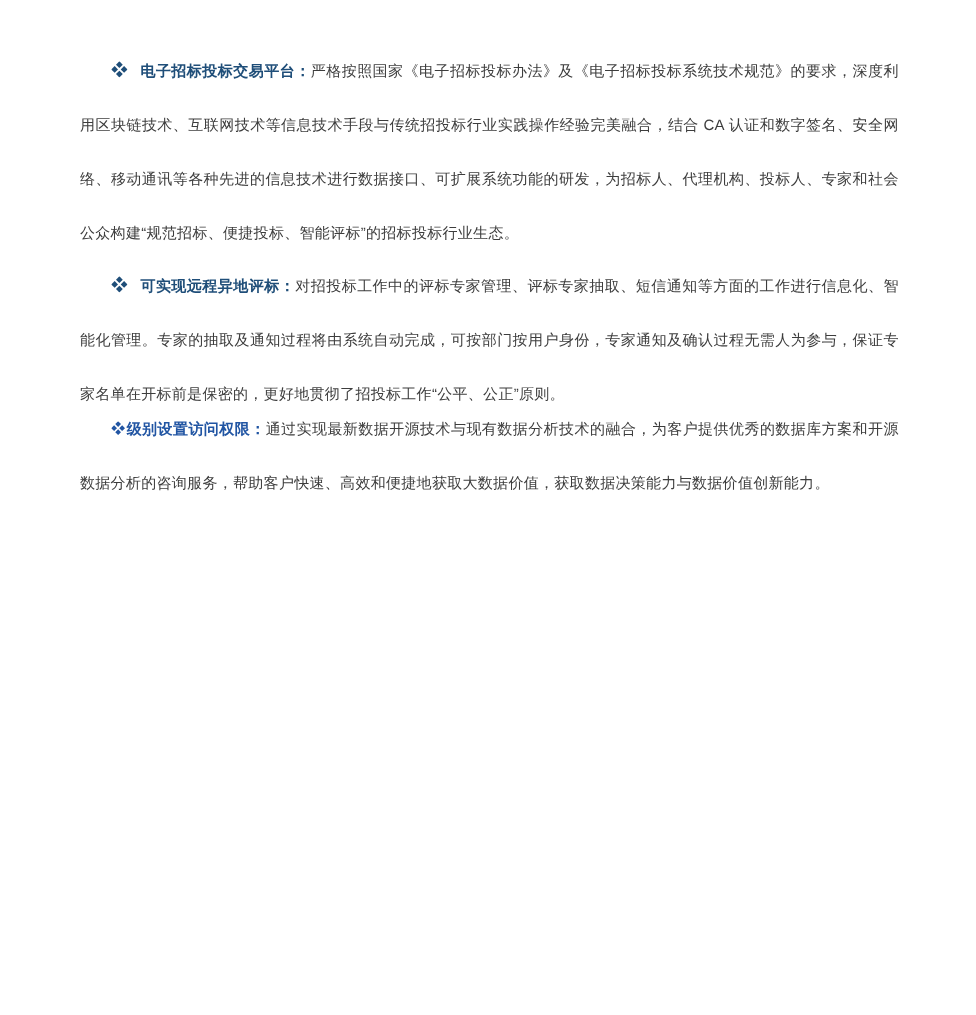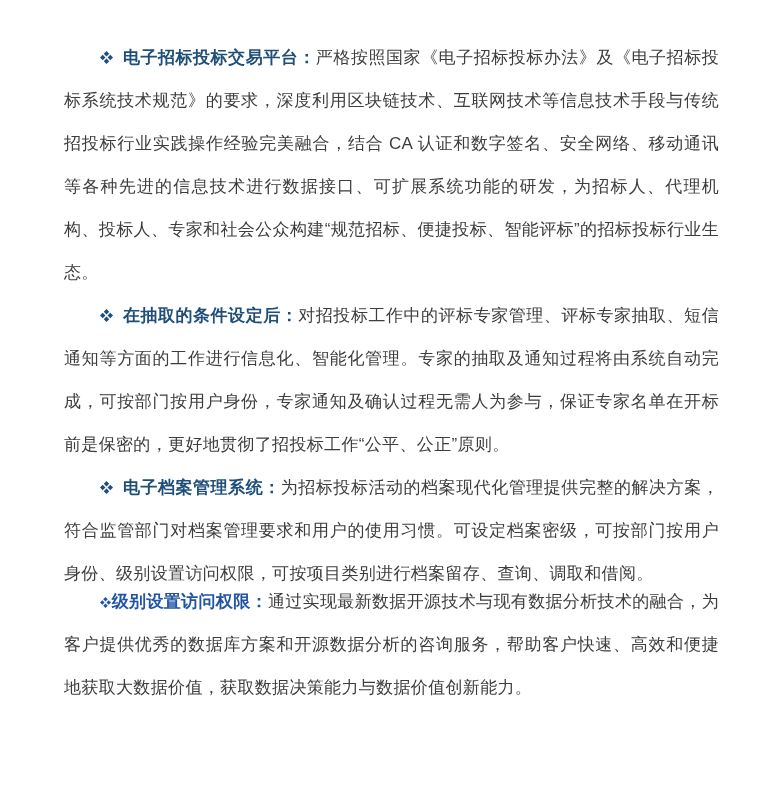--- a/index.html
+++ b/index.html
@@ -9,21 +9,21 @@
   }
   .page {
     position: relative;
     width: 781px;
     height: 812px;
     background: var(--page-bg, #ffffff);
     overflow: hidden;
     box-sizing: border-box;
     padding: 36px 62px 0 64px;
     font-family: "Liberation Sans", "DejaVu Sans", sans-serif;
-    font-size: 17px;
+    font-size: 12px;
     line-height: 43px;
     color: var(--body-color, #3d3d3d);
   }
   p.para {
     margin: 0;
     text-align: justify;
     text-indent: 2.1em;
     letter-spacing: 0.02em;
   }
   p.para.compact {
@@ -76,32 +76,24 @@
           <path d="M5 7 L10 12 L5 17 L0 12 Z"></path>
         </svg></span><span class="heading">电子招标投标交易平台</span><span class="separator">：</span><span class="body-text">严格按照国家《电子招标投标办法》及《电子招标投标系统技术规范》的要求，深度利用区块链技术、互联网技术等信息技术手段与传统招投标行业实践操作经验完美融合，结合 CA 认证和数字签名、安全网络、移动通讯等各种先进的信息技术进行数据接口、可扩展系统功能的研发，为招标人、代理机构、投标人、专家和社会公众构建“规范招标、便捷投标、智能评标”的招标投标行业生态。</span>
   </p>
 
   <p class="para">
     <span class="bullet-icon"><svg viewBox="0 0 24 24" xmlns="http://www.w3.org/2000/svg">
           <path d="M12 0 L17 5 L12 10 L7 5 Z"></path>
           <path d="M19 7 L24 12 L19 17 L14 12 Z"></path>
           <path d="M12 14 L17 19 L12 24 L7 19 Z"></path>
           <path d="M5 7 L10 12 L5 17 L0 12 Z"></path>
-        </svg></span><span class="heading">在抽取的条件设定后</span><span class="separator">：</span><span class="body-text">对招投标工作中的评标专家管理、评标专家抽取、短信通知等方面的工作进行信息化、智能化管理。专家的抽取及通知过程将由系统自动完成，可按部门按用户身份，专家通知及确认过程无需人为参与，保证专家名单在开标前是保密的，更好地贯彻了招投标工作“公平、公正”原则。</span>
+        </svg></span><span class="heading">可实现远程异地评标</span><span class="separator">：</span><span class="body-text">对招投标工作中的评标专家管理、评标专家抽取、短信通知等方面的工作进行信息化、智能化管理。专家的抽取及通知过程将由系统自动完成，可按部门按用户身份，专家通知及确认过程无需人为参与，保证专家名单在开标前是保密的，更好地贯彻了招投标工作“公平、公正”原则。</span>
   </p>
 
 
-  <p class="para">
-    <span class="bullet-icon"><svg viewBox="0 0 24 24" xmlns="http://www.w3.org/2000/svg">
-          <path d="M12 0 L17 5 L12 10 L7 5 Z"></path>
-          <path d="M19 7 L24 12 L19 17 L14 12 Z"></path>
-          <path d="M12 14 L17 19 L12 24 L7 19 Z"></path>
-          <path d="M5 7 L10 12 L5 17 L0 12 Z"></path>
-        </svg></span><span class="heading">电子档案管理系统</span><span class="separator">：</span><span class="body-text">为招标投标活动的档案现代化管理提供完整的解决方案，符合监管部门对档案管理要求和用户的使用习惯。可设定档案密级，可按部门按用户身份、级别设置访问权限，可按项目类别进行档案留存、查询、调取和借阅。</span>
-  </p>
 
   <p class="para compact">
     <span class="bullet-icon"><svg viewBox="0 0 24 24" xmlns="http://www.w3.org/2000/svg">
           <path d="M12 0 L17 5 L12 10 L7 5 Z"></path>
           <path d="M19 7 L24 12 L19 17 L14 12 Z"></path>
           <path d="M12 14 L17 19 L12 24 L7 19 Z"></path>
           <path d="M5 7 L10 12 L5 17 L0 12 Z"></path>
         </svg></span><span class="heading">级别设置访问权限</span><span class="separator">：</span><span class="body-text">通过实现最新数据开源技术与现有数据分析技术的融合，为客户提供优秀的数据库方案和开源数据分析的咨询服务，帮助客户快速、高效和便捷地获取大数据价值，获取数据决策能力与数据价值创新能力。</span>
   </p>
 

